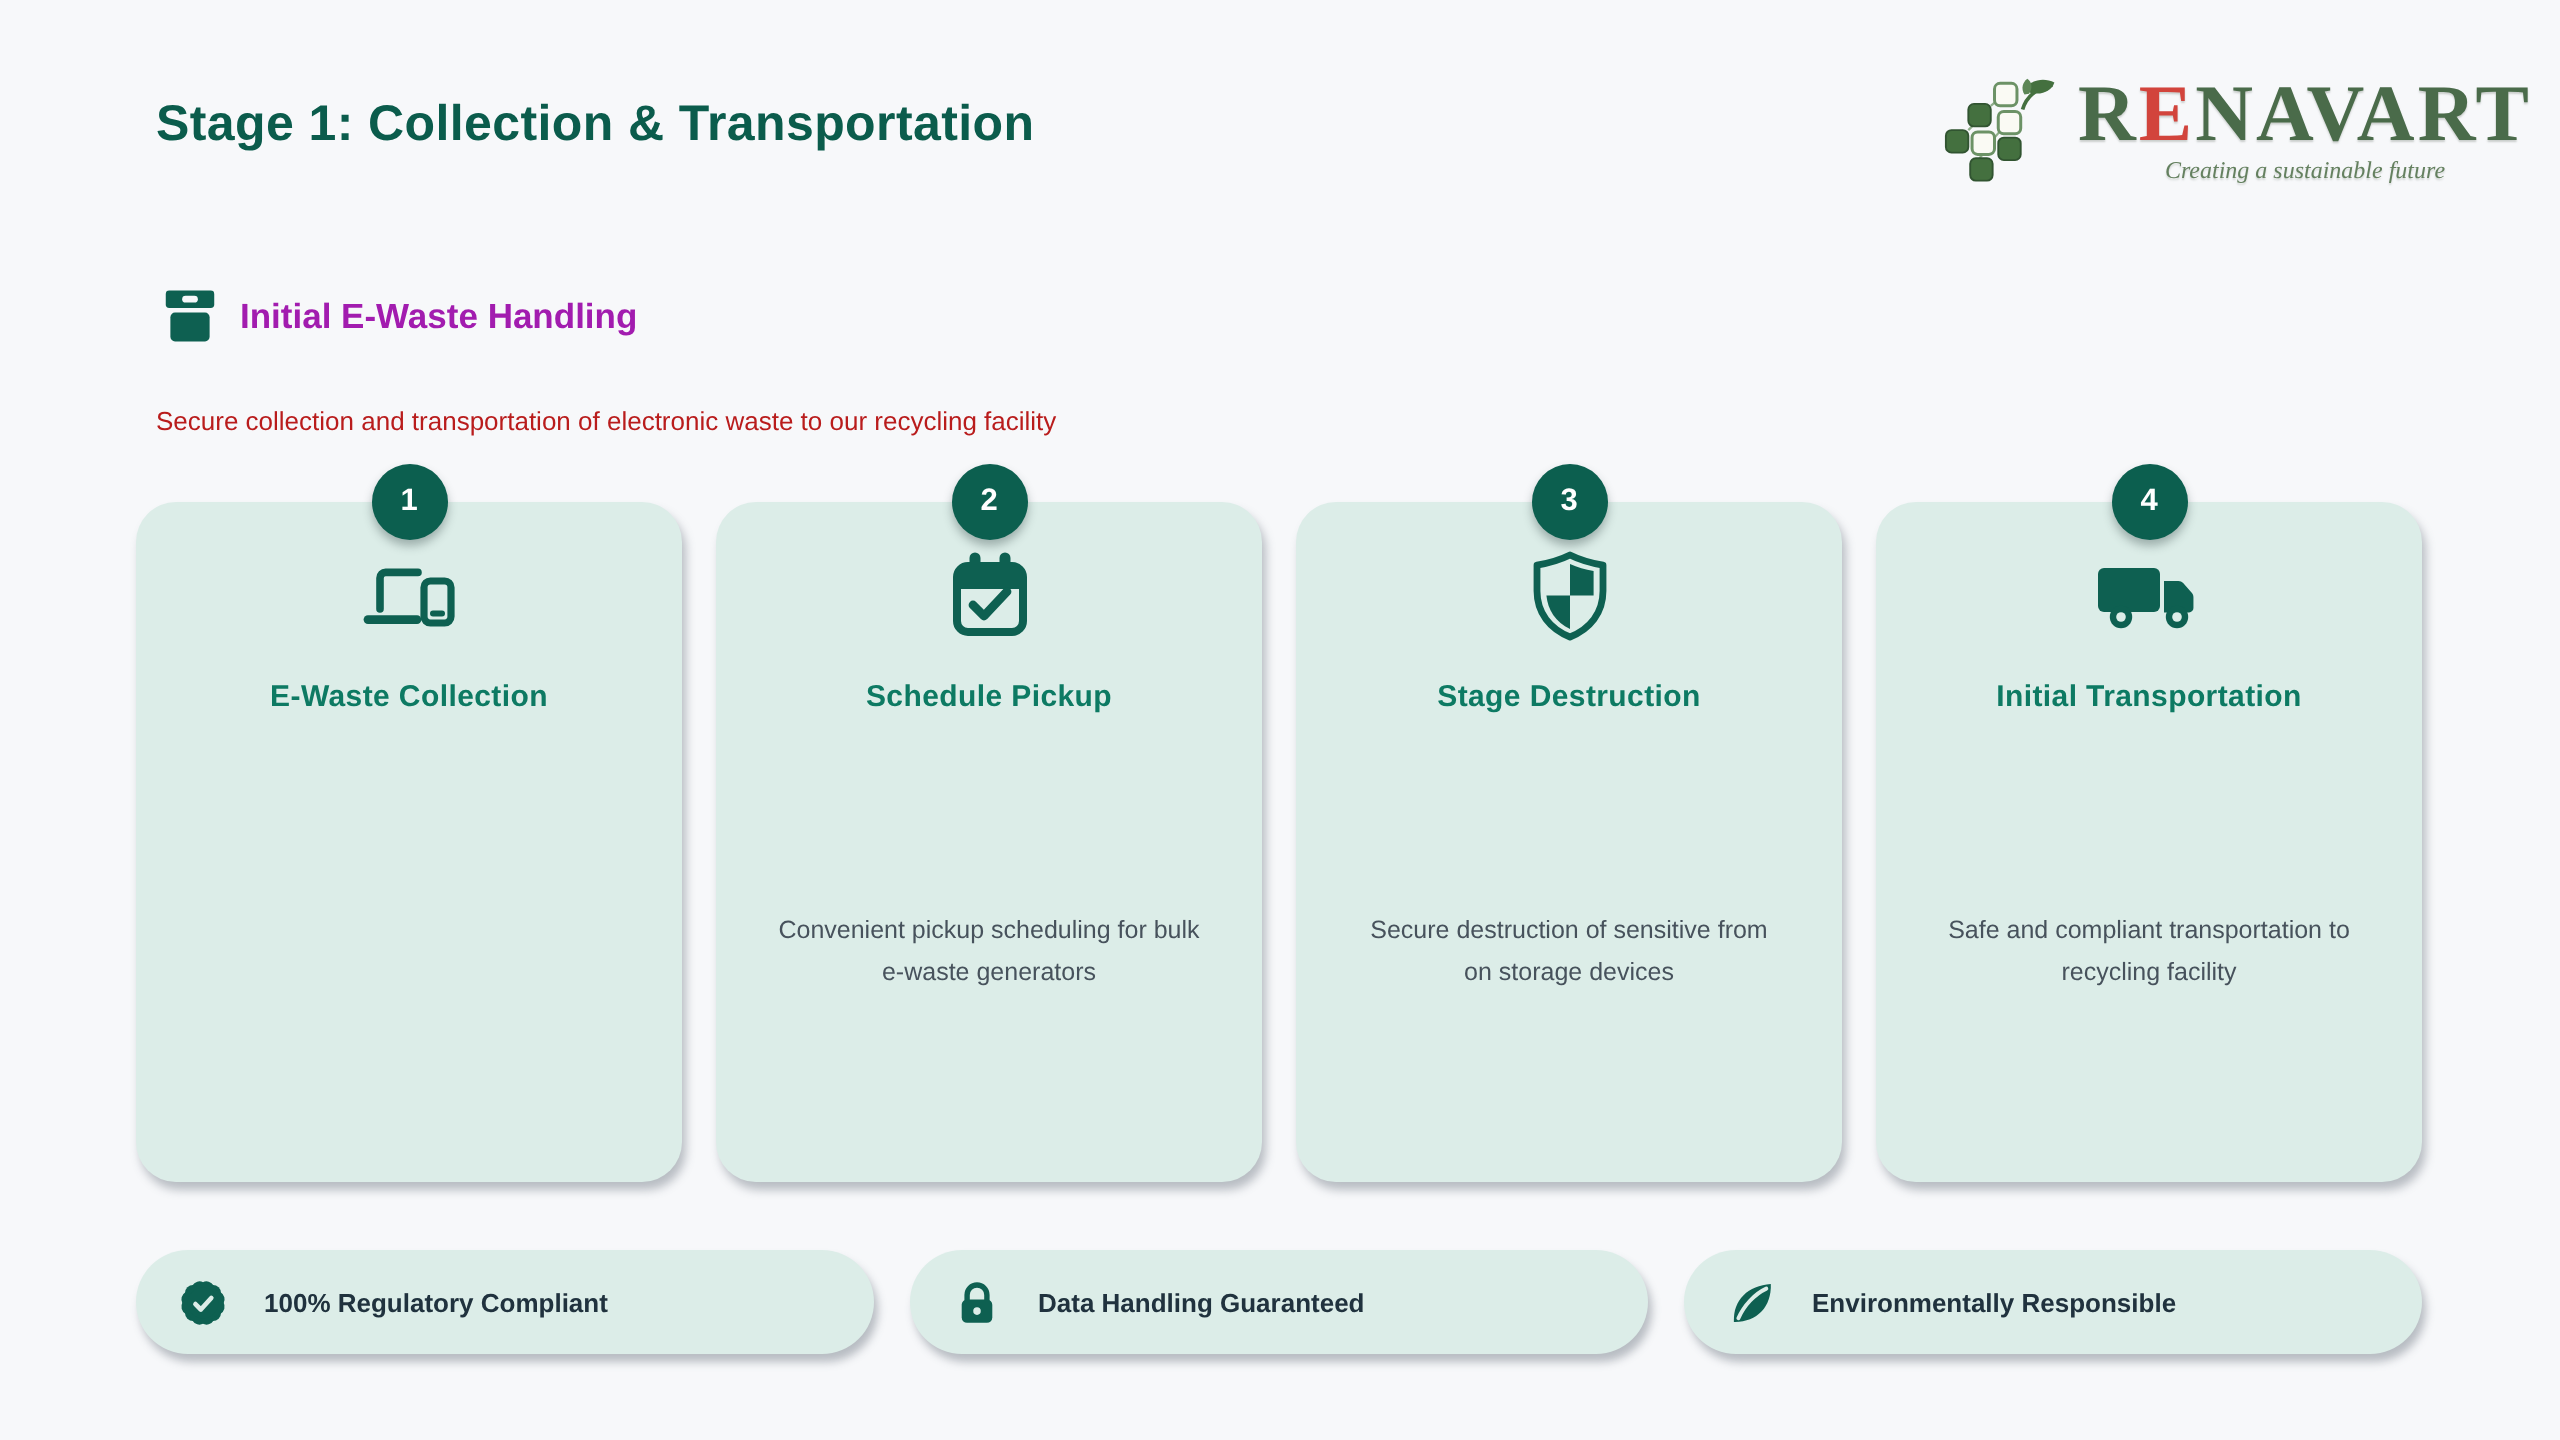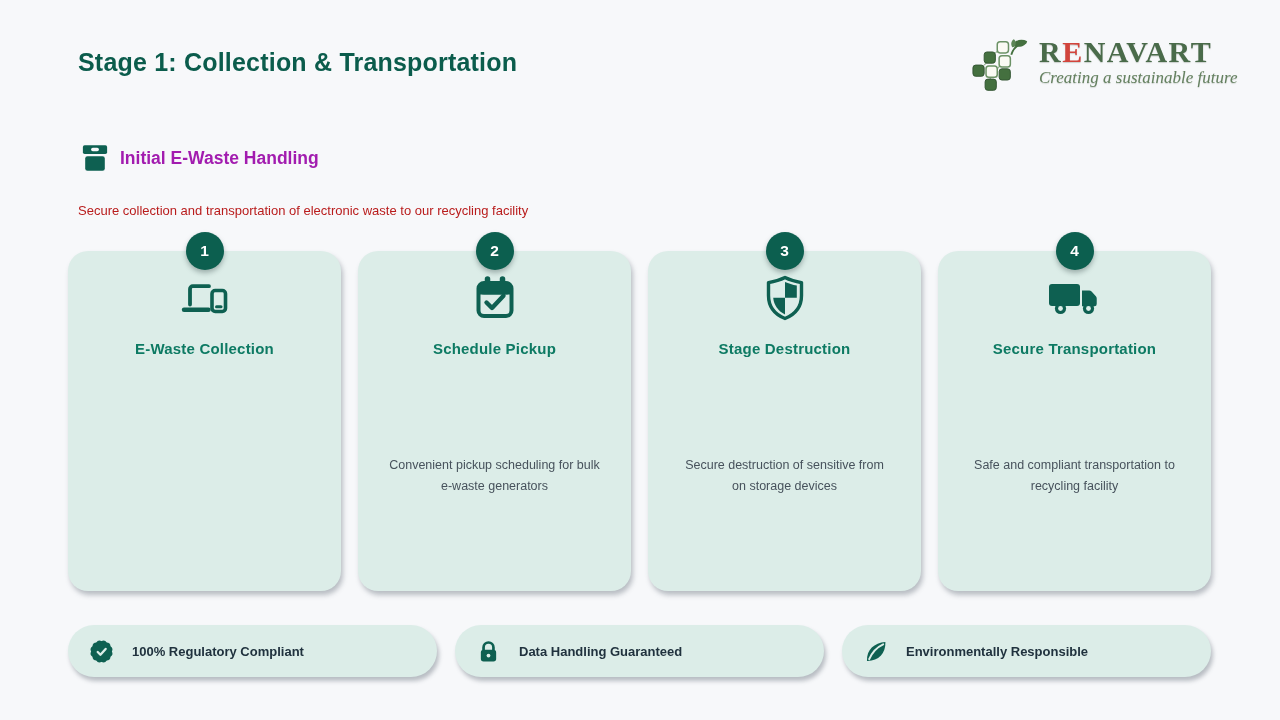--- a/index.html
+++ b/index.html
@@ -14,27 +14,27 @@
   .page-title{
     position:absolute;left:78px;top:48px;
     font-size:25px;font-weight:700;color:#0b5c4c;letter-spacing:.2px;
   }
 
   
   .logo{position:absolute;left:972px;top:36px;display:flex;align-items:flex-start;gap:9px;}
   .logo-mark{width:58px;height:54px;margin-top:3px;}
   .wordmark{
     font-family:"Liberation Serif",serif;font-weight:700;
-    font-size:30px;color:#4a6b4a;letter-spacing:1.5px;line-height:1.05;
+    font-size:40px;color:#4a6b4a;letter-spacing:1.5px;line-height:1.05;
     text-shadow:0 1px 1px rgba(120,130,120,.35);
   }
   .wordmark .red{color:#d2443c;}
   .tagline{
     font-family:"Liberation Serif",serif;font-style:italic;
-    font-size:17px;color:#64805f;text-align:center;margin-top:0px;
+    font-size:12px;color:#64805f;text-align:center;margin-top:0px;
     text-shadow:0 1px 1px rgba(120,130,120,.3);
   }
 
   
   .section-head{position:absolute;left:81px;top:143px;display:flex;align-items:center;gap:11px;}
   .section-title{font-size:17.5px;font-weight:700;color:#a21caf;}
   .subtitle{position:absolute;left:78px;top:203px;font-size:13px;color:#b91c1c;}
 
   
   .cards{position:absolute;left:68px;top:251px;width:1143px;display:flex;justify-content:space-between;}
@@ -164,21 +164,21 @@
       <div class="card-icon">
         <svg width="54" height="38" viewBox="0 0 54 38">
           <rect x="1" y="5" width="31" height="22" rx="3" fill="#0e6051"></rect>
           <path d="M34 11.5 h7.2 c.9 0 1.76 .38 2.37 1.05 l4.3 4.8 c.55 .6 .85 1.4 .85 2.23 V25 a2.2 2.2 0 0 1 -2.2 2.2 H34 Z" fill="#0e6051"></path>
           <circle cx="12.5" cy="29.5" r="5.6" fill="#0e6051"></circle>
           <circle cx="12.5" cy="29.5" r="2.4" fill="#dcede8"></circle>
           <circle cx="40.5" cy="29.5" r="5.6" fill="#0e6051"></circle>
           <circle cx="40.5" cy="29.5" r="2.4" fill="#dcede8"></circle>
         </svg>
       </div>
-      <div class="card-title">Secure Transportation</div>
+      <div class="card-title">Initial Transportation</div>
       <div class="card-desc">Safe and compliant transportation to recycling facility</div>
     </div>
 
   </div>
 
   <div class="footer">
 
     <div class="pill">
       <svg width="27" height="27" viewBox="0 0 30 30">
         <g fill="#0e6051">

